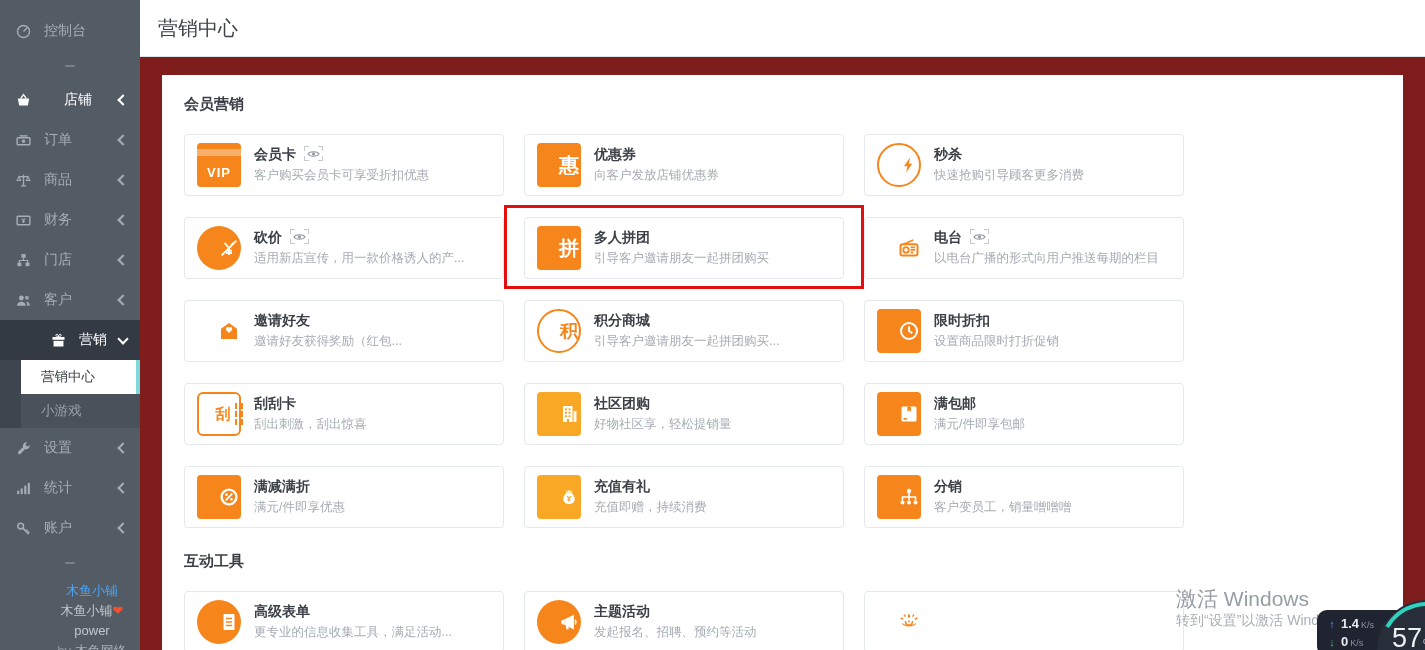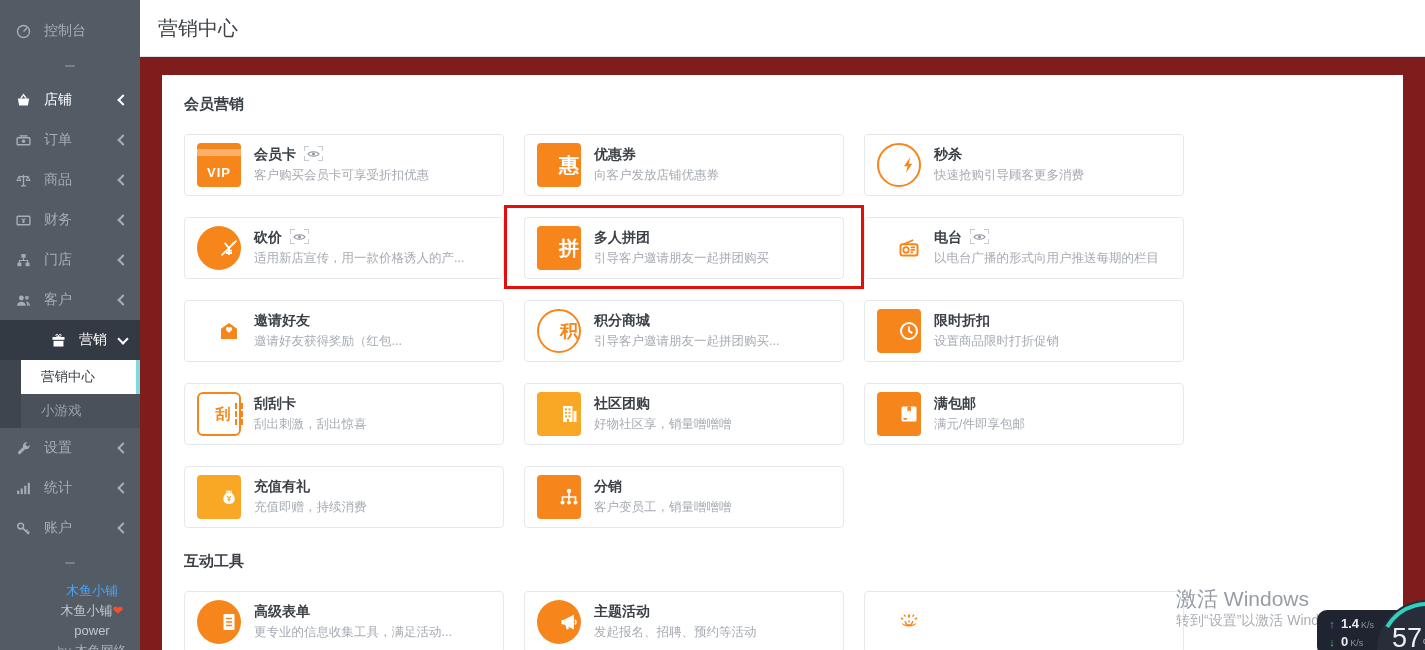--- a/index.html
+++ b/index.html
@@ -4,21 +4,21 @@
 <style>
   html,body{margin:0;padding:0;width:1425px;height:650px;overflow:hidden;
     font-family:"Liberation Sans","DejaVu Sans",sans-serif;background:#edeff1;}
   body{display:flex;position:relative;}
 
   
   .sidebar{width:140px;min-width:140px;height:650px;background:#535b64;display:flex;flex-direction:column;padding-top:11px;box-sizing:border-box;}
   .side-item{display:flex;align-items:center;height:40px;padding:0 13px;color:#a7adb4;font-size:14px;cursor:pointer;box-sizing:border-box;}
   .side-item .ic{width:20px;margin-right:11px;display:flex;align-items:center;justify-content:center;}
   .side-item .lbl{flex:1;white-space:nowrap;}
-  .side-item.bright{color:#fbfcfd;}
+  .side-item.bright{color:#fbfcfd;gap:20px;}
   .side-item.active{background:#333a44;color:#ffffff;padding-left:48px;}
   .chev{display:inline-block;width:6px;height:6px;border-left:2px solid currentColor;border-bottom:2px solid currentColor;}
   .chev.left{transform:rotate(45deg);}
   .chev.down{transform:rotate(-45deg);margin-top:-3px;}
   .side-divider{height:29px;display:flex;align-items:center;justify-content:center;}
   .side-divider span{width:10px;height:2px;background:rgba(255,255,255,.22);border-radius:1px;}
   .submenu{position:relative;background:#4a515b;padding-left:21px;}
   .submenu .strip{position:absolute;left:0;top:0;bottom:0;width:21px;background:#3e454e;}
   .sub-item{height:34px;display:flex;align-items:center;padding-left:20px;font-size:13.5px;color:#9ba1a8;cursor:pointer;position:relative;}
   .sub-item.active{background:#ffffff;color:#3c4147;}
@@ -402,36 +402,52 @@
                   <rect x="11.5" y="9.8" width="2" height="2" fill="#f9a825"></rect>
                   <rect x="8" y="13.3" width="2" height="2" fill="#f9a825"></rect>
                   <rect x="11.5" y="13.3" width="2" height="2" fill="#f9a825"></rect>
                   <rect x="9.8" y="17" width="2.4" height="3" fill="#f9a825"></rect>
                 </svg>
               </div>
               <div class="txt">
                 <div class="title-row">
                   <span>社区团购</span>
                 </div>
-                <div class="desc">好物社区享，销量噌噌噌</div>
+                <div class="desc">好物社区享，轻松提销量</div>
               </div>
             </div>
             <div class="card">
               <div class="ci sq">
                 <svg viewBox="0 0 24 24" width="26" height="26">
                   <rect x="4.5" y="4.5" width="15" height="15" rx="1.5" fill="#fff"></rect>
                   <path d="M10.4 4.5v5.2l1.8-1.4 1.8 1.4V4.5z" fill="#f6861b"></path>
                   <rect x="6.5" y="16" width="3.4" height="1.7" fill="#f6861b"></rect>
                 </svg>
               </div>
               <div class="txt">
                 <div class="title-row">
                   <span>满包邮</span>
                 </div>
                 <div class="desc">满元/件即享包邮</div>
+              </div>
+            </div>
+            <div class="card">
+              <div class="ci sq">
+                <svg viewBox="0 0 24 24" width="26" height="26">
+                  <circle cx="12" cy="12" r="7.4" fill="none" stroke="#fff" stroke-width="2.4"></circle>
+                  <path d="M8.7 15.3l6.6-6.6" stroke="#fff" stroke-width="1.9"></path>
+                  <circle cx="9.5" cy="9.7" r="1.35" fill="#fff"></circle>
+                  <circle cx="14.5" cy="14.3" r="1.35" fill="#fff"></circle>
+                </svg>
+              </div>
+              <div class="txt">
+                <div class="title-row">
+                  <span>满减满折</span>
+                </div>
+                <div class="desc">满元/件即享优惠</div>
               </div>
             </div>
             <div class="card">
               <div class="ci sq amber">
                 <svg viewBox="0 0 24 24" width="26" height="26">
                   <path d="M9 5l1.5 1.4L12 5l1.5 1.4L15 5l-.5 2.6h-5z" fill="#fff"></path>
                   <path d="M9.2 7.8h5.6l1.9 2.7c2 3.5 1 8.6-4.7 8.6s-6.7-5.1-4.7-8.6z" fill="#fff"></path>
                   <path d="M10.2 11.2l1.8 2.1 1.8-2.1M12 13.3v3.2M10.4 14.6h3.2" stroke="#f9a825" stroke-width="1.3" fill="none"></path>
                 </svg>
               </div>

